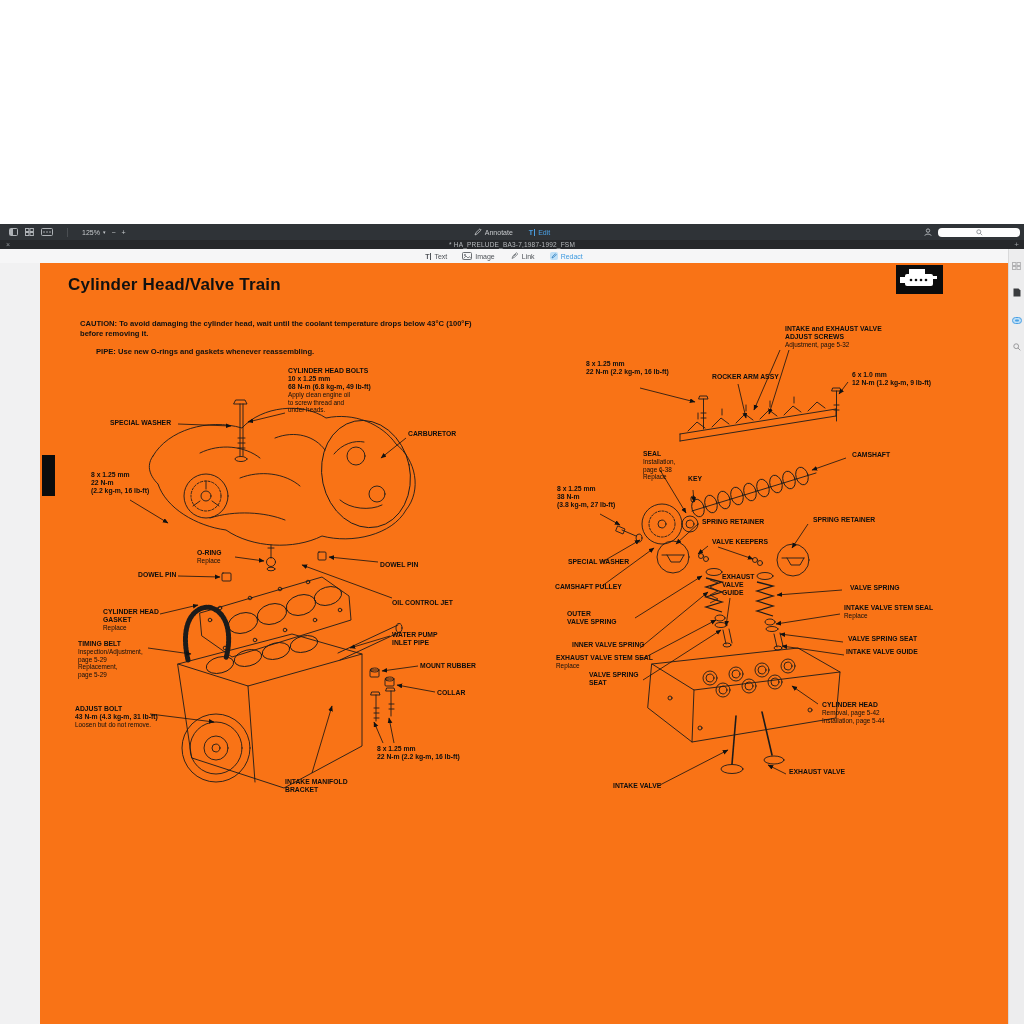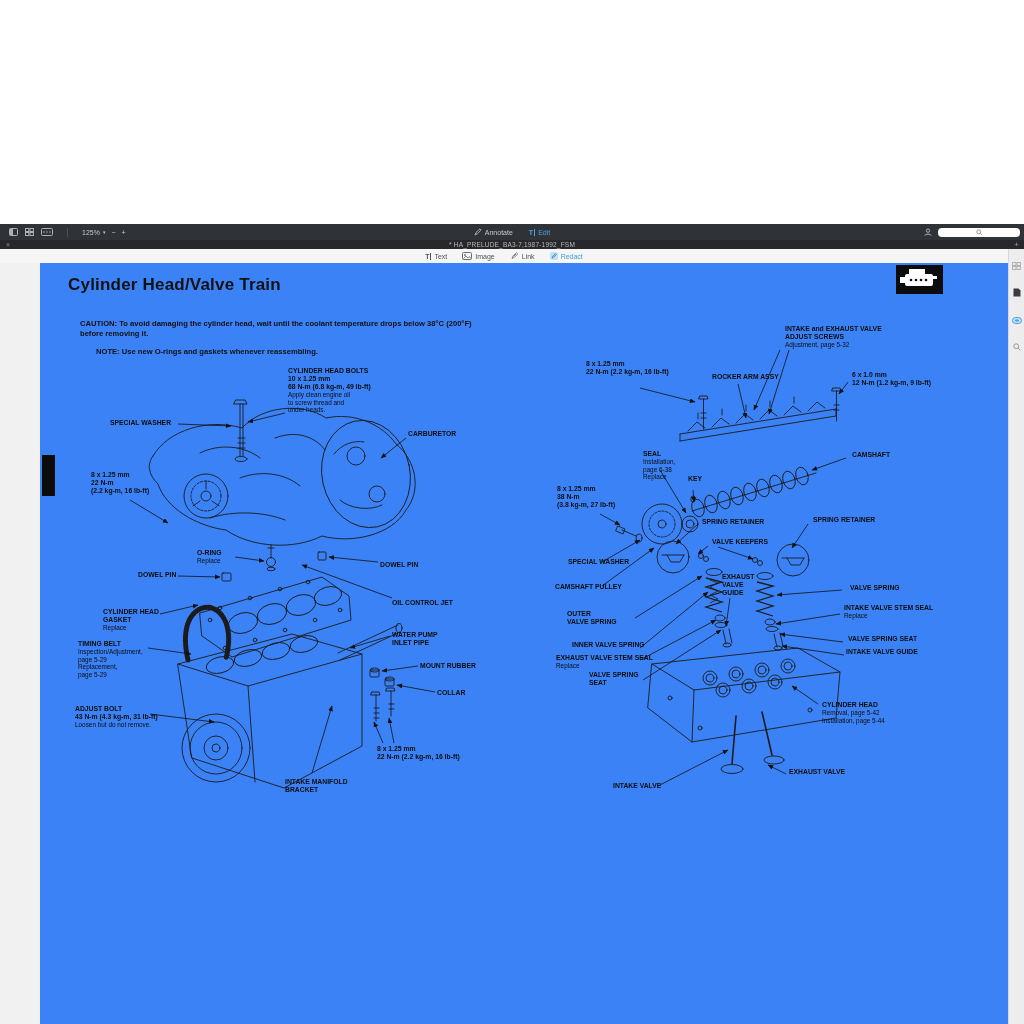--- a/index.html
+++ b/index.html
@@ -30,21 +30,21 @@
   .ticon{font-size:7px;font-weight:bold;border-right:1px solid currentColor;padding-right:1px;line-height:1}
   #redact-btn{color:#3f9be0}
   #redact-chip{width:8px;height:8px;border-radius:2px;background:#bfe0f7;display:inline-flex;
     align-items:center;justify-content:center}
   
   #leftgutter{position:absolute;left:0;top:263px;width:40px;height:761px;background:#f1f1f2;
     border-right:1px solid #e2e2e3}
   #rightbar{position:absolute;right:0;top:249px;width:16px;height:775px;background:#ededee;
     border-left:1px solid #d9d9da;display:flex;flex-direction:column;align-items:center;gap:9px;padding-top:7px;box-sizing:border-box}
   
-  #page{position:absolute;left:40px;top:263px;width:968px;height:761px;background:#3b82f6;color:#111}
+  #page{position:absolute;left:40px;top:263px;width:968px;height:761px;background:#f97316;color:#111}
   #ptitle{left:28px;top:12px;font-size:17px;font-weight:bold;letter-spacing:.2px}
   #psub{left:44px;top:32px;width:398px;display:flex;align-items:center;gap:6px}
   #psub .st{font-size:11.5px;font-weight:bold;white-space:nowrap}
   #psub .rule{flex:1;border-top:2px solid #151515;margin-top:2px}
   #caution{left:40px;top:56px;width:410px;font-size:7.6px;font-weight:bold;line-height:1.35}
   #note{left:56px;top:84px;font-size:7.6px;font-weight:bold}
   #engine-badge{left:856px;top:2px}
   #indextab{left:2px;top:192px;width:13px;height:41px;background:#0c0c0c}
   .lbl{position:absolute;z-index:3;color:#0e0e0e}
   .lbl .t{font-size:6.8px;font-weight:bold;line-height:1.18;white-space:pre-line}
@@ -178,22 +178,22 @@
   <span>
     <svg width="8" height="8">
         <circle cx="3.2" cy="3.2" r="2.4" stroke="#9a9a9c" fill="none"></circle>
         <path d="M5,5 L7.3,7.3" stroke="#9a9a9c"></path>
       </svg>
   </span>
 </div>
 
 <div id="page">
   <div class="abs" id="ptitle">Cylinder Head/Valve Train</div>
-  <div class="abs" id="caution">CAUTION:  To avoid damaging the cylinder head, wait until the coolant temperature drops below 38°C (200°F) before removing it.</div>
-  <div class="abs" id="note">NOTE:  Use new O-rings and gaskets whenever reassembling.</div>
+  <div class="abs" id="caution">CAUTION:  To avoid damaging the cylinder head, wait until the coolant temperature drops below 43°C (100°F) before removing it.</div>
+  <div class="abs" id="note">PIPE:  Use new O-rings and gaskets whenever reassembling.</div>
 
   <div class="abs" id="engine-badge">
     <svg width="47" height="29">
       <rect x="0" y="0" width="47" height="29" fill="#0c0c0c"></rect>
       <rect x="9" y="9" width="28" height="12" rx="2" fill="#fff"></rect>
       <rect x="13" y="4" width="16" height="5" fill="#fff"></rect>
       <rect x="4" y="12" width="5" height="6" fill="#fff"></rect>
       <circle cx="15" cy="15" r="1.3" fill="#0c0c0c"></circle>
         <circle cx="20" cy="15" r="1.3" fill="#0c0c0c"></circle>
       <circle cx="25" cy="15" r="1.3" fill="#0c0c0c"></circle>

